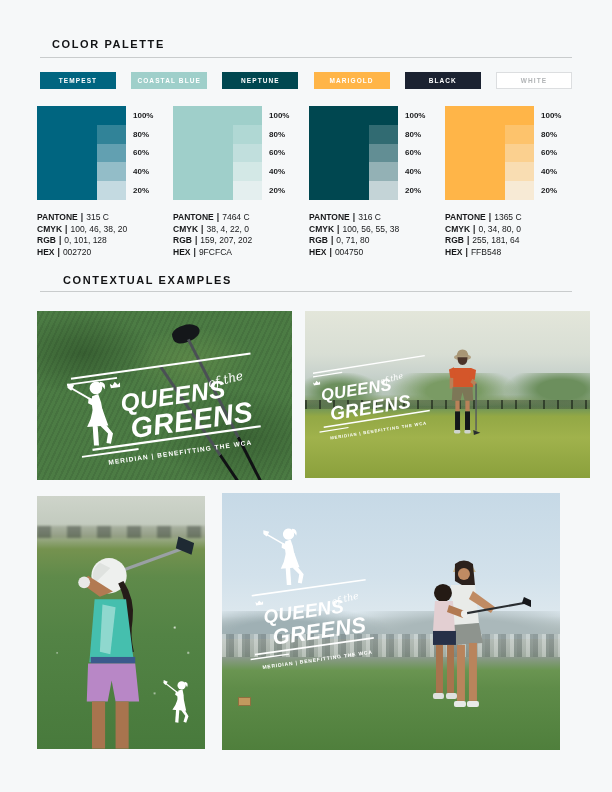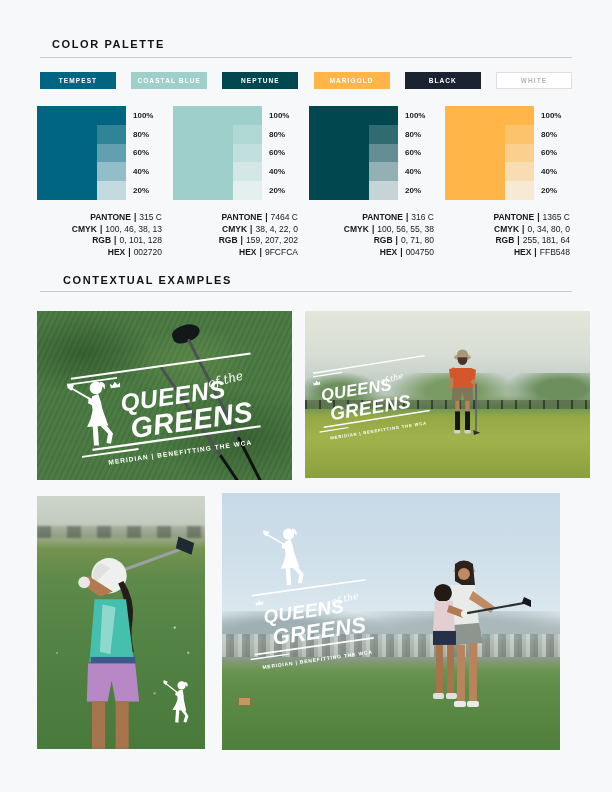--- a/index.html
+++ b/index.html
@@ -28,21 +28,21 @@
 
   
   .swatches { position:absolute; left:37px; top:106px; width:533px; display:flex; gap:11px; }
   .sw-col { width:125px; }
   .sw-top { display:flex; height:94px; }
   .sw-main { width:60px; height:94px; }
   .sw-tints { width:29px; display:flex; flex-direction:column; }
   .sw-tints div { flex:1; }
   .sw-pcts { width:36px; display:flex; flex-direction:column; }
   .sw-pcts span { flex:1; font-size:8px; font-weight:bold; display:flex; align-items:center; padding-left:7px; color:#1a1b1d; }
-  .sw-info { margin-top:12px; font-size:8.5px; line-height:11.5px; color:#17181a;text-align:right; }
+  .sw-info { margin-top:12px; font-size:8.5px; line-height:11.5px; color:#17181a; }
   .sw-info .lbl { font-weight:bold; }
   .sw-info .sep { margin:0 3px; font-weight:bold; }
   .sw-info .val { font-weight:normal; }
 
   
   .photo { position:absolute; overflow:hidden; }
   #photo1 { left:37px; top:311px; width:255px; height:169px;
     background-color:#4c7c44;
     background-image:
       radial-gradient(100px 60px at 18% 25%, rgba(20,45,18,.35), transparent 70%),
@@ -165,21 +165,21 @@
         <div class="sw-pcts">
           <span>100%</span>
           <span>80%</span>
           <span>60%</span>
           <span>40%</span>
           <span>20%</span>
         </div>
       </div>
       <div class="sw-info">
         <div><span class="lbl">PANTONE</span><span class="sep">|</span><span class="val">315 C</span></div>
-        <div><span class="lbl">CMYK</span><span class="sep">|</span><span class="val">100, 46, 38, 13</span></div>
+        <div><span class="lbl">CMYK</span><span class="sep">|</span><span class="val">100, 46, 38, 20</span></div>
         <div><span class="lbl">RGB</span><span class="sep">|</span><span class="val">0, 101, 128</span></div>
         <div><span class="lbl">HEX</span><span class="sep">|</span><span class="val">002720</span></div>
       </div>
     </div>
 
     <div class="sw-col">
       <div class="sw-top">
         <div class="sw-main" style="background:#9fcfca;"></div>
         <div class="sw-tints">
           <div style="background:rgba(159,207,202,1);"></div>

